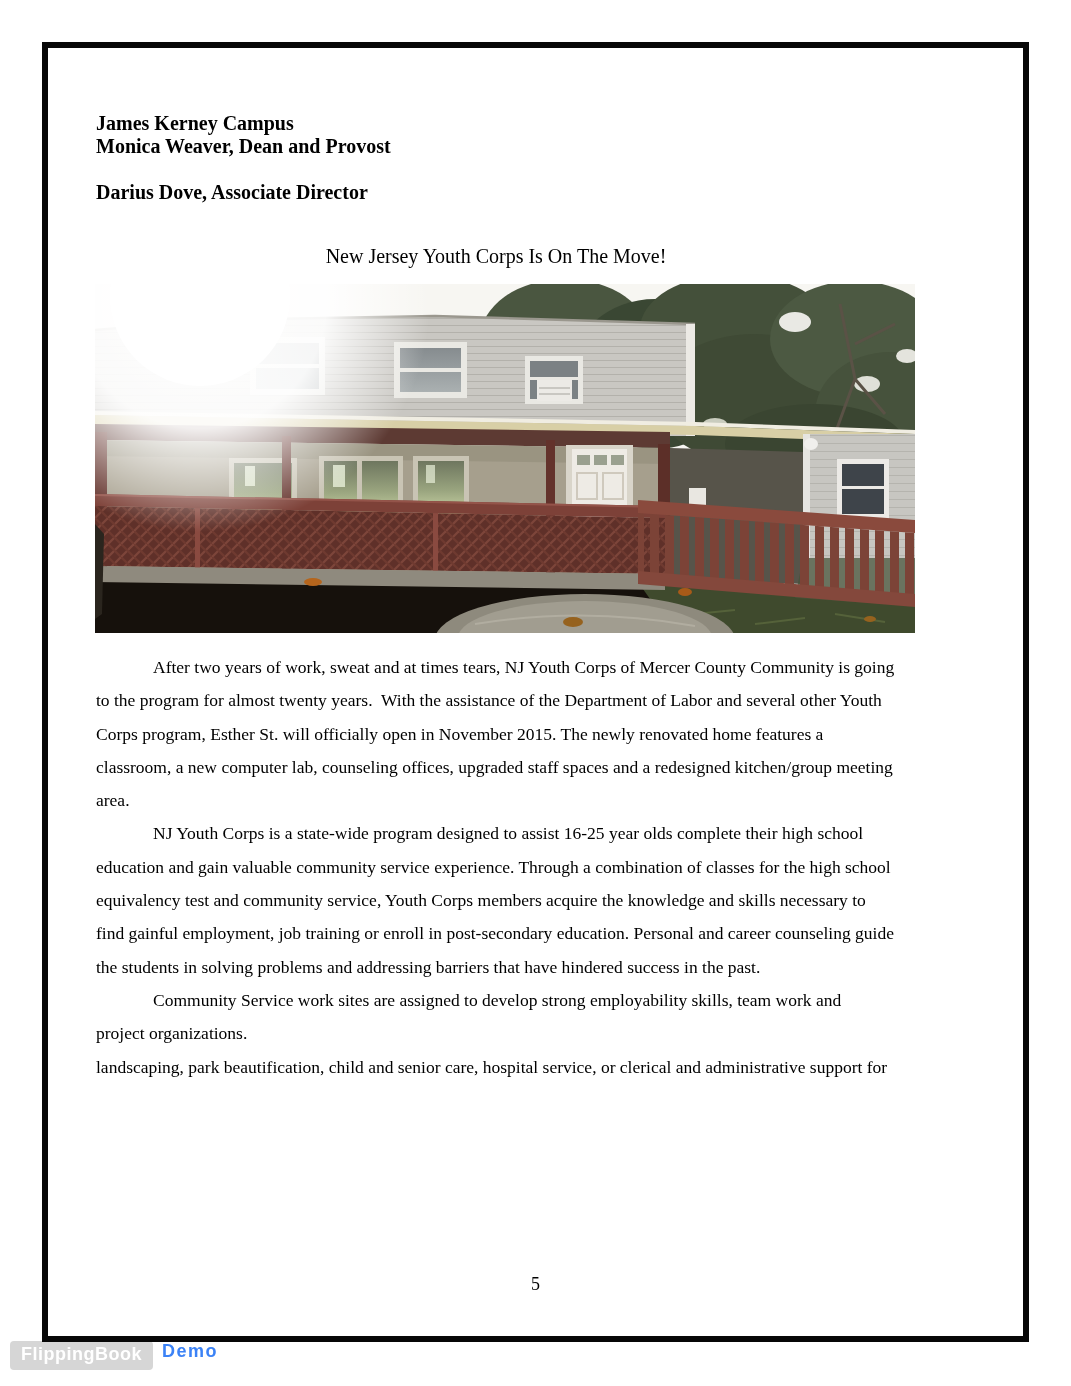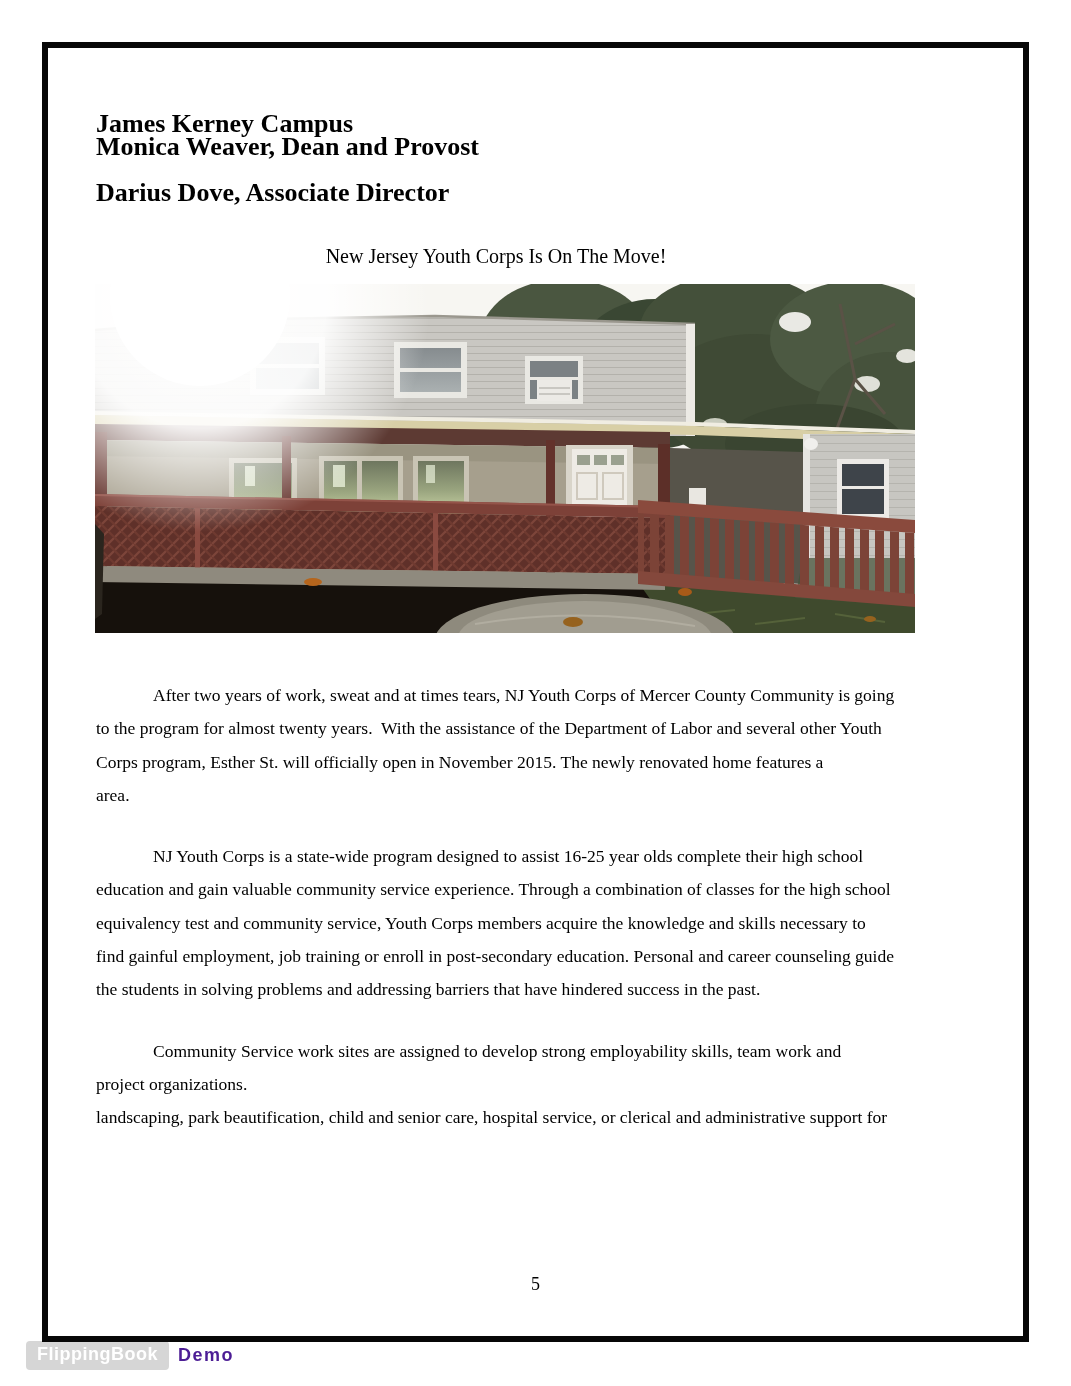--- a/index.html
+++ b/index.html
@@ -7,52 +7,52 @@
     width:1071px; height:1386px; position:relative; background:#ffffff;
     font-family:"Liberation Serif", serif; color:#000;
     overflow:hidden;
   }
   .page-frame {
     position:absolute; left:42px; top:42px; width:987px; height:1300px;
     border:6px solid #070707; box-sizing:border-box; z-index:3; pointer-events:none;
   }
   .doc-header {
     position:absolute; left:96px; top:112px; z-index:2;
-    font-weight:bold; font-size:26px; line-height:23px;
+    font-weight:bold; font-size:20px; line-height:23px;
   }
   .h-spacer { height:23px; }
   .doc-title {
     position:absolute; left:42px; top:245px; width:908px; z-index:2;
     text-align:center; font-size:20px;
   }
   .photo {
     position:absolute; left:95px; top:284px; width:820px; height:349px;
     overflow:hidden; z-index:2; background:#f7f6f2;
   }
   .photo svg { display:block; width:820px; height:349px; }
   .article-body {
     position:absolute; left:96px; top:651px; width:885px; z-index:2;
     font-size:17.5px;
   }
   .body-line { height:33.3px; line-height:33.3px; white-space:pre; }
-  .body-line.indent { padding-left:57px;margin-top:28px; }
+  .body-line.indent { padding-left:57px; }
   .page-number {
     position:absolute; left:42px; top:1274px; width:987px; z-index:2;
     text-align:center; font-size:18px;
   }
   .watermark {
-    position:absolute; left:26px; top:1341px; z-index:1;
+    position:absolute; left:10px; top:1341px; z-index:1;
     font-family:"Liberation Sans", sans-serif; font-weight:bold; font-size:18px;
-    display:flex; align-items:center; gap:9px;
+    display:flex; gap:9px;
   }
   .wm-brand {
     background:#d6d6d6; color:#ffffff; padding:3px 11px 5px 11px;
     border-radius:4px; letter-spacing:0.5px;
   }
-  .wm-demo { color:#4c1d95; letter-spacing:1.5px; }
+  .wm-demo { color:#3b82f6; letter-spacing:1.5px; }
 </style>
 </head>
 <body>
 
 <div class="page-frame"></div>
 
 <div class="doc-header">
   <div class="h-line">James Kerney Campus</div>
   <div class="h-line">Monica Weaver, Dean and Provost</div>
   <div class="h-spacer"></div>
@@ -234,20 +234,21 @@
 
     <circle cx="105" cy="18" r="230" fill="url(#sun)"></circle>
     <circle cx="105" cy="12" r="90" fill="#ffffff" opacity="0.95"></circle>
   </svg>
 </div>
 
 <div class="article-body">
     <div class="body-line indent">After two years of work, sweat and at times tears, NJ Youth Corps of Mercer County Community is going</div>
     <div class="body-line">to the program for almost twenty years.  With the assistance of the Department of Labor and several other Youth</div>
     <div class="body-line">Corps program, Esther St. will officially open in November 2015. The newly renovated home features a</div>
+    <div class="body-line">classroom, a new computer lab, counseling offices, upgraded staff spaces and a redesigned kitchen/group meeting</div>
     <div class="body-line">area.</div>
     <div class="body-line indent">NJ Youth Corps is a state-wide program designed to assist 16-25 year olds complete their high school</div>
     <div class="body-line">education and gain valuable community service experience. Through a combination of classes for the high school</div>
     <div class="body-line">equivalency test and community service, Youth Corps members acquire the knowledge and skills necessary to</div>
     <div class="body-line">find gainful employment, job training or enroll in post-secondary education. Personal and career counseling guide</div>
     <div class="body-line">the students in solving problems and addressing barriers that have hindered success in the past.</div>
     <div class="body-line indent">Community Service work sites are assigned to develop strong employability skills, team work and</div>
     <div class="body-line">project organizations.</div>
     <div class="body-line">landscaping, park beautification, child and senior care, hospital service, or clerical and administrative support for</div>
   </div>

